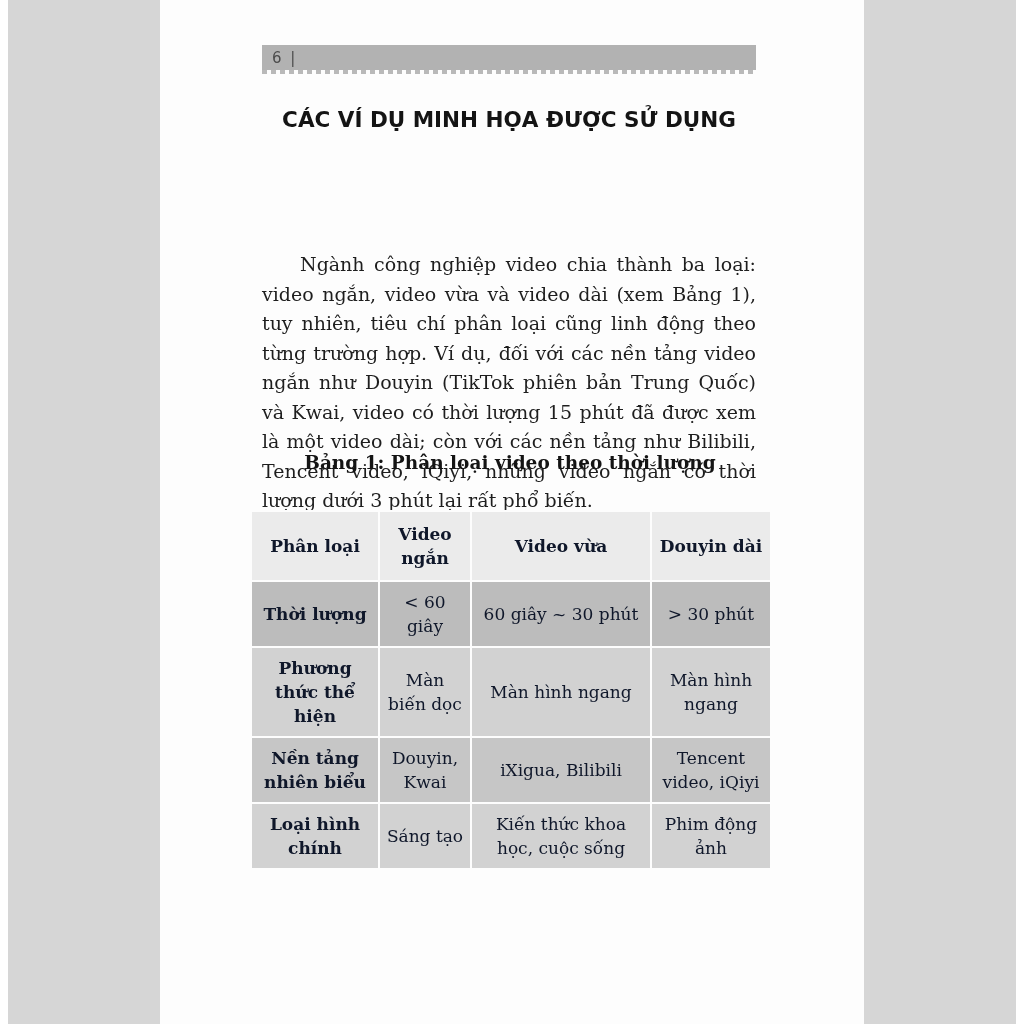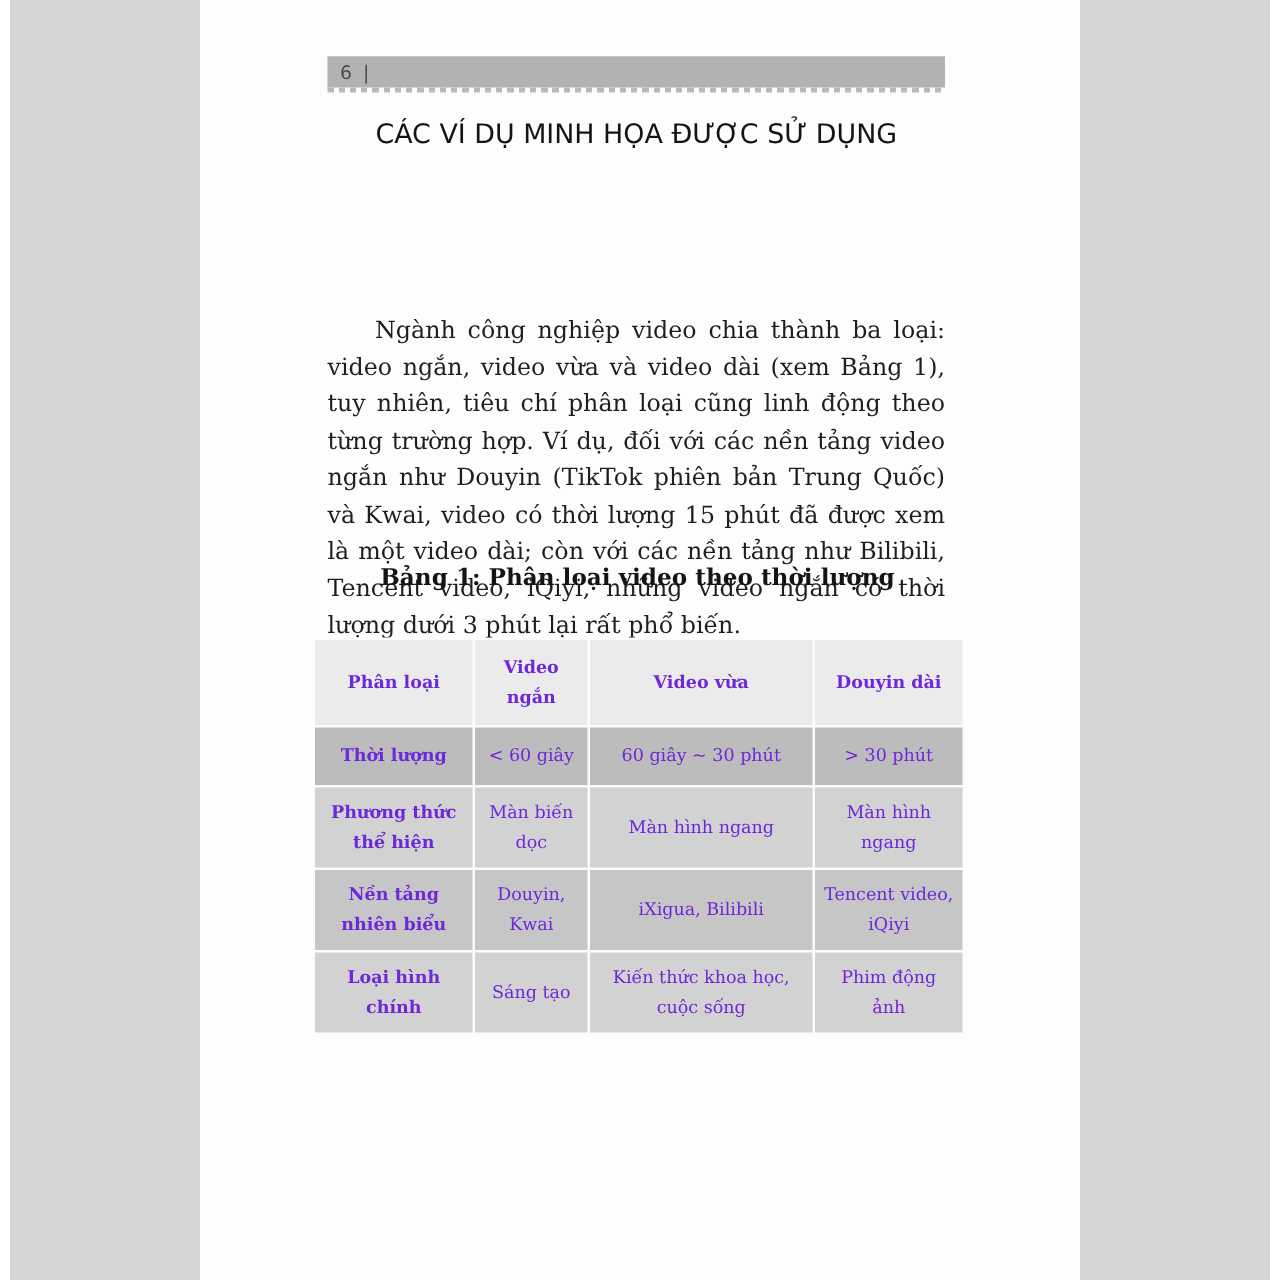--- a/index.html
+++ b/index.html
@@ -55,26 +55,26 @@
   }
   .page-number {
     font-family: "DejaVu Sans", sans-serif;
     font-size: 15px;
     color: #4c4c4c;
     letter-spacing: 2px;
   }
 
   .chapter-title {
     position: absolute;
-    top: 92px;
+    top: 104px;
     left: 102px;
     width: 494px;
     text-align: center;
     font-family: "DejaVu Sans", "Liberation Sans", sans-serif;
-    font-weight: normal;
+    font-weight: bold;
     font-size: 21.5px;
     line-height: 32px;
     color: #141414;
   }
 
   .body-paragraph {
     position: absolute;
     top: 214px;
     left: 102px;
     width: 494px;
@@ -100,22 +100,22 @@
   .video-table-wrap {
     position: absolute;
     top: 510px;
     left: 90px;
     width: 520px;
   }
   table.video-table {
     border-collapse: collapse;
     width: 520px;
     table-layout: fixed;
-    font-size: 14px;
-    color: #6d28d9;
+    font-size: 17px;
+    color: #0f172a;
   }
   table.video-table td, table.video-table th {
     border: 2px solid #fdfdfd;
     text-align: center;
     vertical-align: middle;
     padding: 8px 6px;
     font-weight: normal;
     line-height: 24px;
   }
   table.video-table .label-col { font-weight: bold; }

